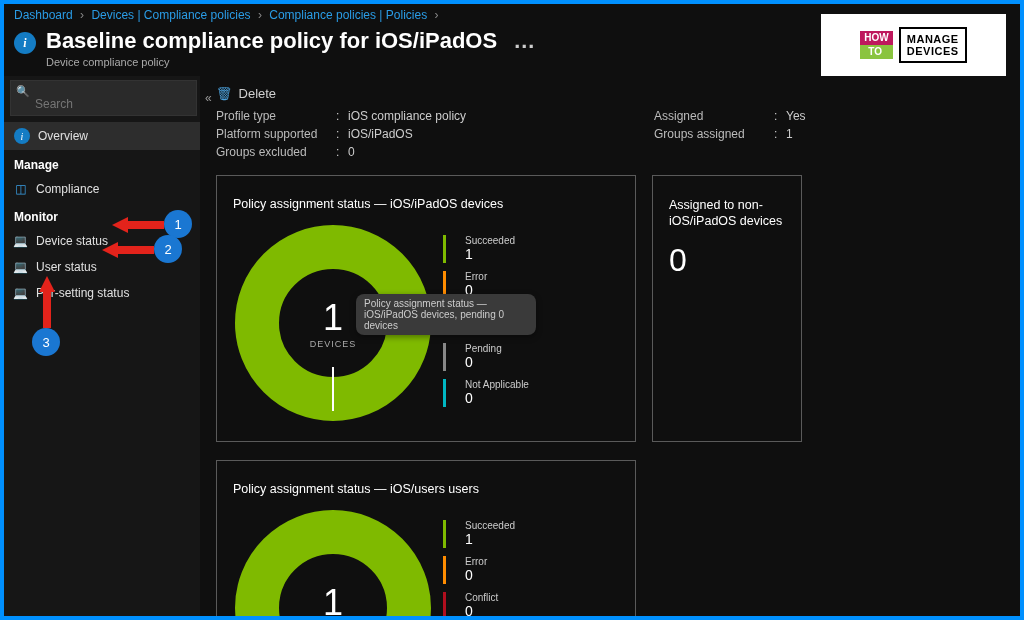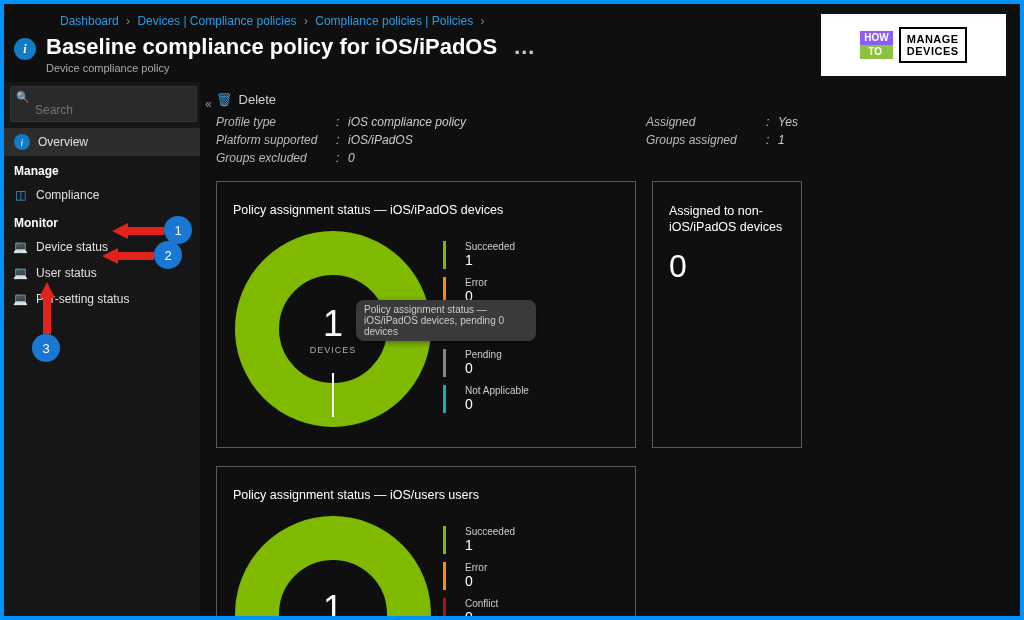--- a/index.html
+++ b/index.html
@@ -8,41 +8,41 @@
     background: #0f0f0f;
     color: #e0e0e0;
     width: 1024px;
     height: 620px;
     overflow: hidden;
     border: 4px solid #0090ff;
     position: relative;
     font-size: 13px;
   }
   a.bc-link { color: #2a9ce6; text-decoration: none; cursor: pointer; }
-  .breadcrumb { padding: 10px 10px 2px; font-size: 12px; color: #888; margin-left: 46px; }
+  .breadcrumb { padding: 4px 10px 2px; font-size: 12px; color: #888; }
   .breadcrumb span.sep { color: #888; margin: 0 4px; }
   .header {
     display: flex; align-items: flex-start; padding: 4px 10px 8px; gap: 10px;
   }
   .hdr-icon {
     width: 22px; height: 22px; border-radius: 50%; background:#147cc4;
     display:flex; align-items:center; justify-content:center;
     margin-top:4px; font-size:12px; font-weight:bold; color:#fff;
     font-style: italic; font-family: Georgia, serif;
   }
   .title { font-size: 22px; font-weight: 700; color: #fff; }
   .subtitle { font-size: 11px; color: #aaa; margin-top: 2px; }
   .ellipsis { color:#ccc; margin-left:10px; cursor:pointer; }
   .logo-box {
     position:absolute; top:10px; right:14px; width:185px; height:62px;
     background:#fff; display:flex; align-items:center; justify-content:center;
     padding:4px; gap:6px;
   }
   .logo-left { color:#fff; font-weight:800; font-size:10px; line-height:1; }
-  .logo-left .how {background:#8b5cf6;padding:2px 4px;}
+  .logo-left .how {background:#be185d;padding:2px 4px;}
   .logo-left .to {background:#8ac43f;padding:2px 8px;}
   .logo-right {
     border:2px solid #000; padding:4px 6px; font-weight:800; color:#000;
     letter-spacing:0.5px; font-size:11px; line-height:1.1; text-align:left;
   }
   .main { display:flex; height: calc(100% - 72px); }
   .sidebar { width:196px; background:#161616; padding:4px 0; position:relative; }
   .search-row { display:flex; align-items:center; padding:0 6px 6px; gap:4px;}
   .search {
     flex:1; background:#2a2a2a; border:1px solid #333; color:#ccc;
@@ -189,21 +189,21 @@
   </div>
 
   <div class="content">
     <div class="toolbar">
       <span class="tb-btn">
         <span style="color:#4aa0dc;">🗑</span>
         <span>Delete</span>
       </span>
     </div>
 
-    <div style="display:flex; gap:0;font-style:italic;">
+    <div style="display:flex; gap:8px;">
       <div style="width:430px;">
         <div class="meta-row">
           <span class="label">Profile type</span>
             <span class="colon">:</span>
           <span>iOS compliance policy</span>
         </div>
         <div class="meta-row">
           <span class="label">Platform supported</span>
             <span class="colon">:</span>
           <span>iOS/iPadOS</span>

